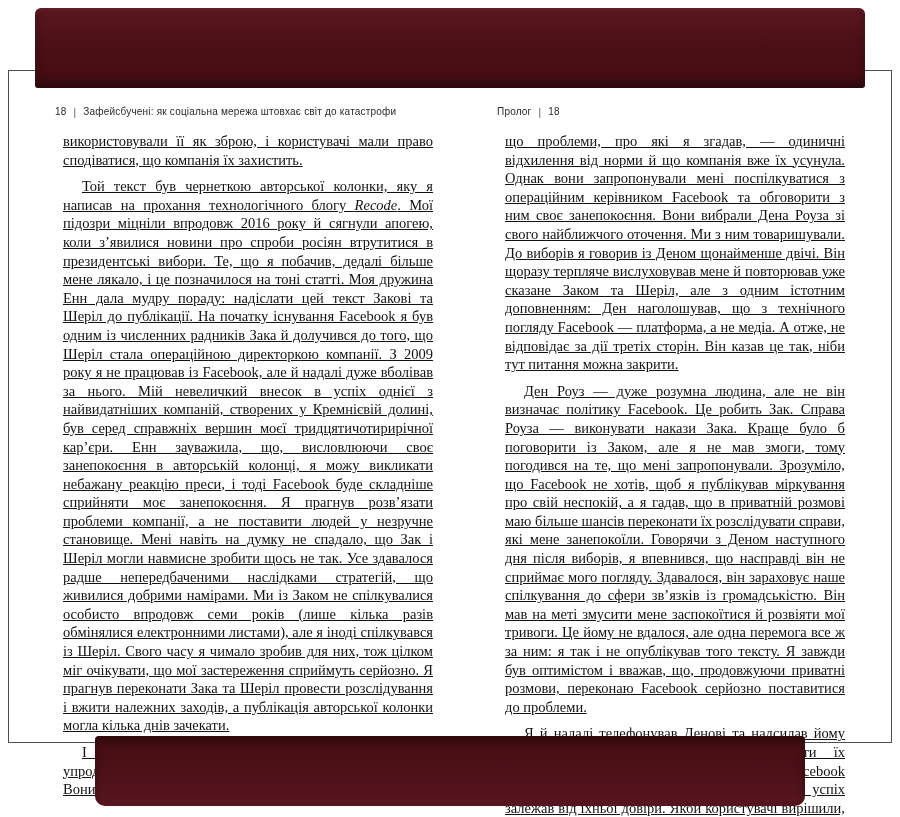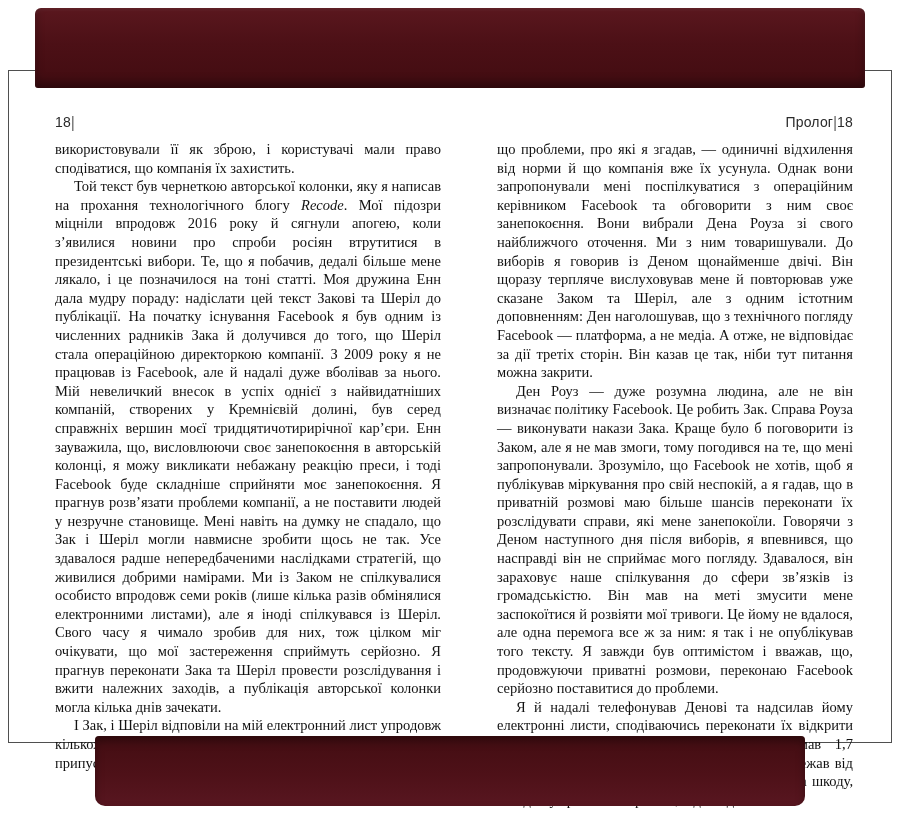--- a/index.html
+++ b/index.html
@@ -37,54 +37,55 @@
   .page-col {
     position: absolute;
     top: 106px;
     z-index: 2;
     color: #141414;
   }
   .page-col.left  { left: 55px;  width: 386px; }
   .page-col.right { left: 497px; width: 356px; }
   .running-header {
     font-family: "Liberation Sans", "DejaVu Sans", sans-serif;
-    font-size: 14px;
+    font-size: 10px;
     letter-spacing: 0.2px;
     color: #2a2a2a;
     display: flex;
     align-items: baseline;
+    gap: 7px;
     height: 13px;
     margin-bottom: 13px;
     white-space: nowrap;
-    margin-top: 8px;
   }
-  .running-header.align-right { justify-content: flex-end; }
+  .running-header.align-right { justify-content: flex-start; }
   .hdr-sep { color: #555; font-weight: 300; transform: scaleY(1.15); display: inline-block; }
   .page-body {
     font-size: 14.5px;
     line-height: 18.6px;
     text-align: justify;
     color: #121212;
   }
-  .para { margin: 0; }
+  .para { margin: 8px; text-decoration: underline; }
   .para.indent { text-indent: 19px; }
   .para em { font-style: italic; }
 </style>
 </head>
 <body>
 
 <div class="spread-frame"></div>
 
 <div class="cover-edge cover-top"></div>
 <div class="cover-edge cover-bottom"></div>
 
 <div class="page-col left">
   <div class="running-header">
     <span>18</span>
     <span class="hdr-sep">|</span>
+    <span>Зафейсбучені: як соціальна мережа штовхає світ до катастрофи</span>
   </div>
   <div class="page-body">
       <p class="para"><span>використовували її як зброю, і користувачі мали право сподіватися, що компанія їх захистить.</span></p>
       <p class="para indent"><span>Той текст був чернеткою авторської колонки, яку я написав на прохання технологічного блогу </span><em>Recode</em><span>. Мої підозри міцніли впродовж 2016 року й сягнули апогею, коли з’явилися новини про спроби росіян втрутитися в президентські вибори. Те, що я побачив, дедалі більше мене лякало, і це позначилося на тоні статті. Моя дружина Енн дала мудру пораду: надіслати цей текст Закові та Шеріл до публікації. На початку існування Facebook я був одним із численних радників Зака й долучився до того, що Шеріл стала операційною директоркою компанії. З 2009 року я не працював із Facebook, але й надалі дуже вболівав за нього. Мій невеличкий внесок в успіх однієї з найвидатніших компаній, створених у Кремнієвій долині, був серед справжніх вершин моєї тридцятичотирирічної кар’єри. Енн зауважила, що, висловлюючи своє занепокоєння в авторській колонці, я можу викликати небажану реакцію преси, і тоді Facebook буде складніше сприйняти моє занепокоєння. Я прагнув розв’язати проблеми компанії, а не поставити людей у незручне становище. Мені навіть на думку не спадало, що Зак і Шеріл могли навмисне зробити щось не так. Усе здавалося радше непередбаченими наслідками стратегій, що живилися добрими намірами. Ми із Заком не спілкувалися особисто впродовж семи років (лише кілька разів обмінялися електронними листами), але я іноді спілкувався із Шеріл. Свого часу я чимало зробив для них, тож цілком міг очікувати, що мої застереження сприймуть серйозно. Я прагнув переконати Зака та Шеріл провести розслідування і вжити належних заходів, а публікація авторської колонки могла кілька днів зачекати.</span></p>
       <p class="para indent"><span>І Зак, і Шеріл відповіли на мій електронний лист упродовж кількох годин — ввічливо, але не обнадійливо. Вони припускали,</span></p>
     </div>
 </div>
 
 <div class="page-col right">
   <div class="running-header align-right">

